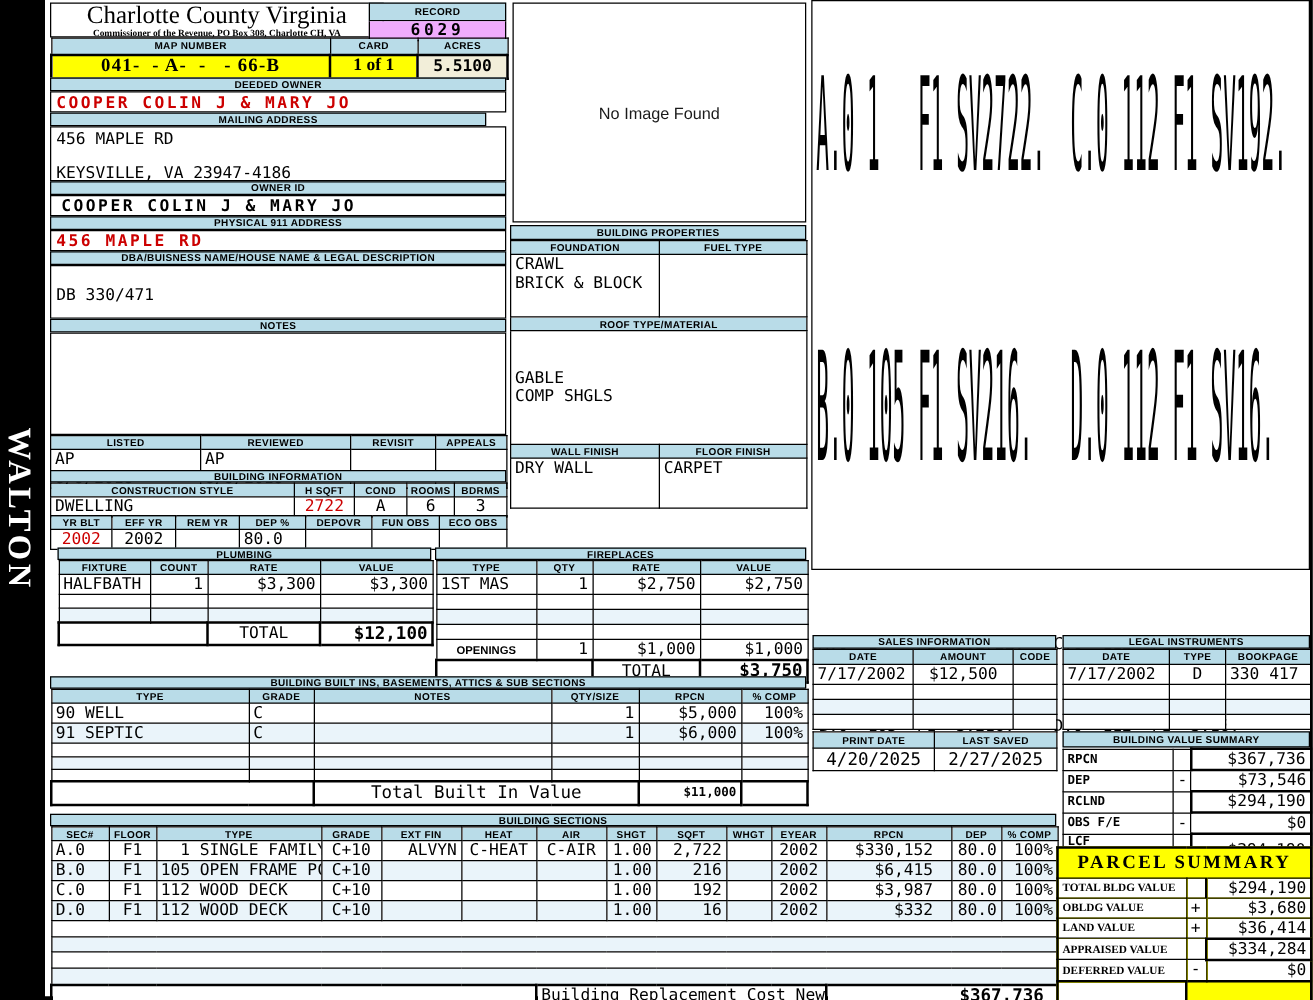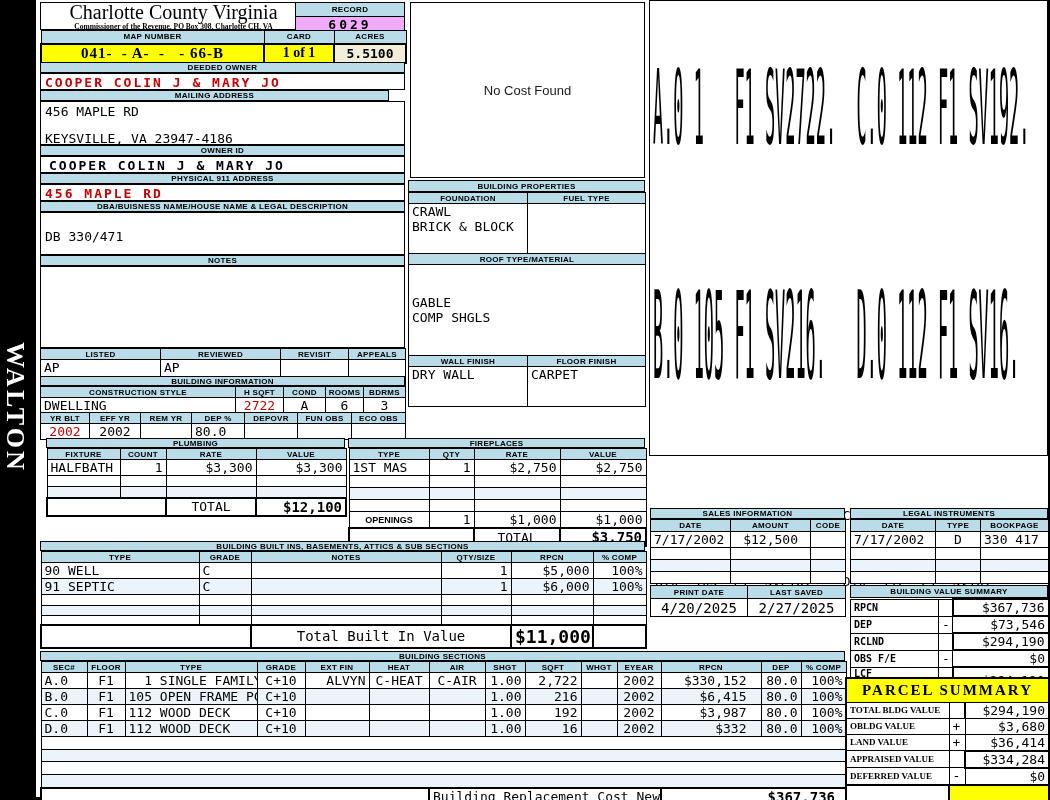--- a/index.html
+++ b/index.html
@@ -262,21 +262,21 @@
     </tr>
     <tr style="height:16px">
       <td colspan="2" class="thick"></td>
       <td class="thick c">TOTAL</td>
       <td class="thick r b" style="font-size:14px">$3,750</td>
     </tr>
   </tbody>
     </table>
 
   <div class="abs" id="noimg">
-    <span>No Cost Found</span>
+    <span>No Image Found</span>
   </div>
   <div class="abs bar" style="left:408px;top:180px;width:237px;height:12px">BUILDING PROPERTIES</div>
   <table class="abs" style="left:408px;top:192px;width:237px;">
     <colgroup>
         <col style="width:119px">
         <col style="width:118px">
       </colgroup>
     <tbody>
         <tr style="height:11px">
       <td class="h">FOUNDATION</td>
@@ -360,21 +360,21 @@
           <td></td>
           <td></td>
           <td></td>
           <td></td>
           <td></td>
           <td></td>
         </tr>
     <tr style="height:19px">
       <td colspan="2" class="thick"></td>
       <td colspan="2" class="thick c" style="font-size:14px">Total Built In Value</td>
-      <td class="thick r b" style="font-size:18px">$11,000</td>
+      <td class="thick r b" style="font-size:10px">$11,000</td>
       <td class="thick"></td>
     </tr>
   </tbody>
     </table>
 
   <div class="abs box" style="left:649px;top:0;width:399px;height:456px;"></div>
   <div class="sk" style="left:653px;top:48px;font-size:13px;transform:scale(1.3,8);">A.0 1   F1 SV2722.  C.0 112 F1 SV192.</div>
   <div class="sk" style="left:653px;top:266px;font-size:13px;transform:scale(1.3,9.3);">B.0 105 F1 SV216.   D.0 112 F1 SV16.</div>
   <div class="abs pre" style="left:655px;top:461px;font-size:13px;line-height:22px;">
     <div>A.0  1    F1  SV2722.   C.0  112  F1  SV192.</div>

